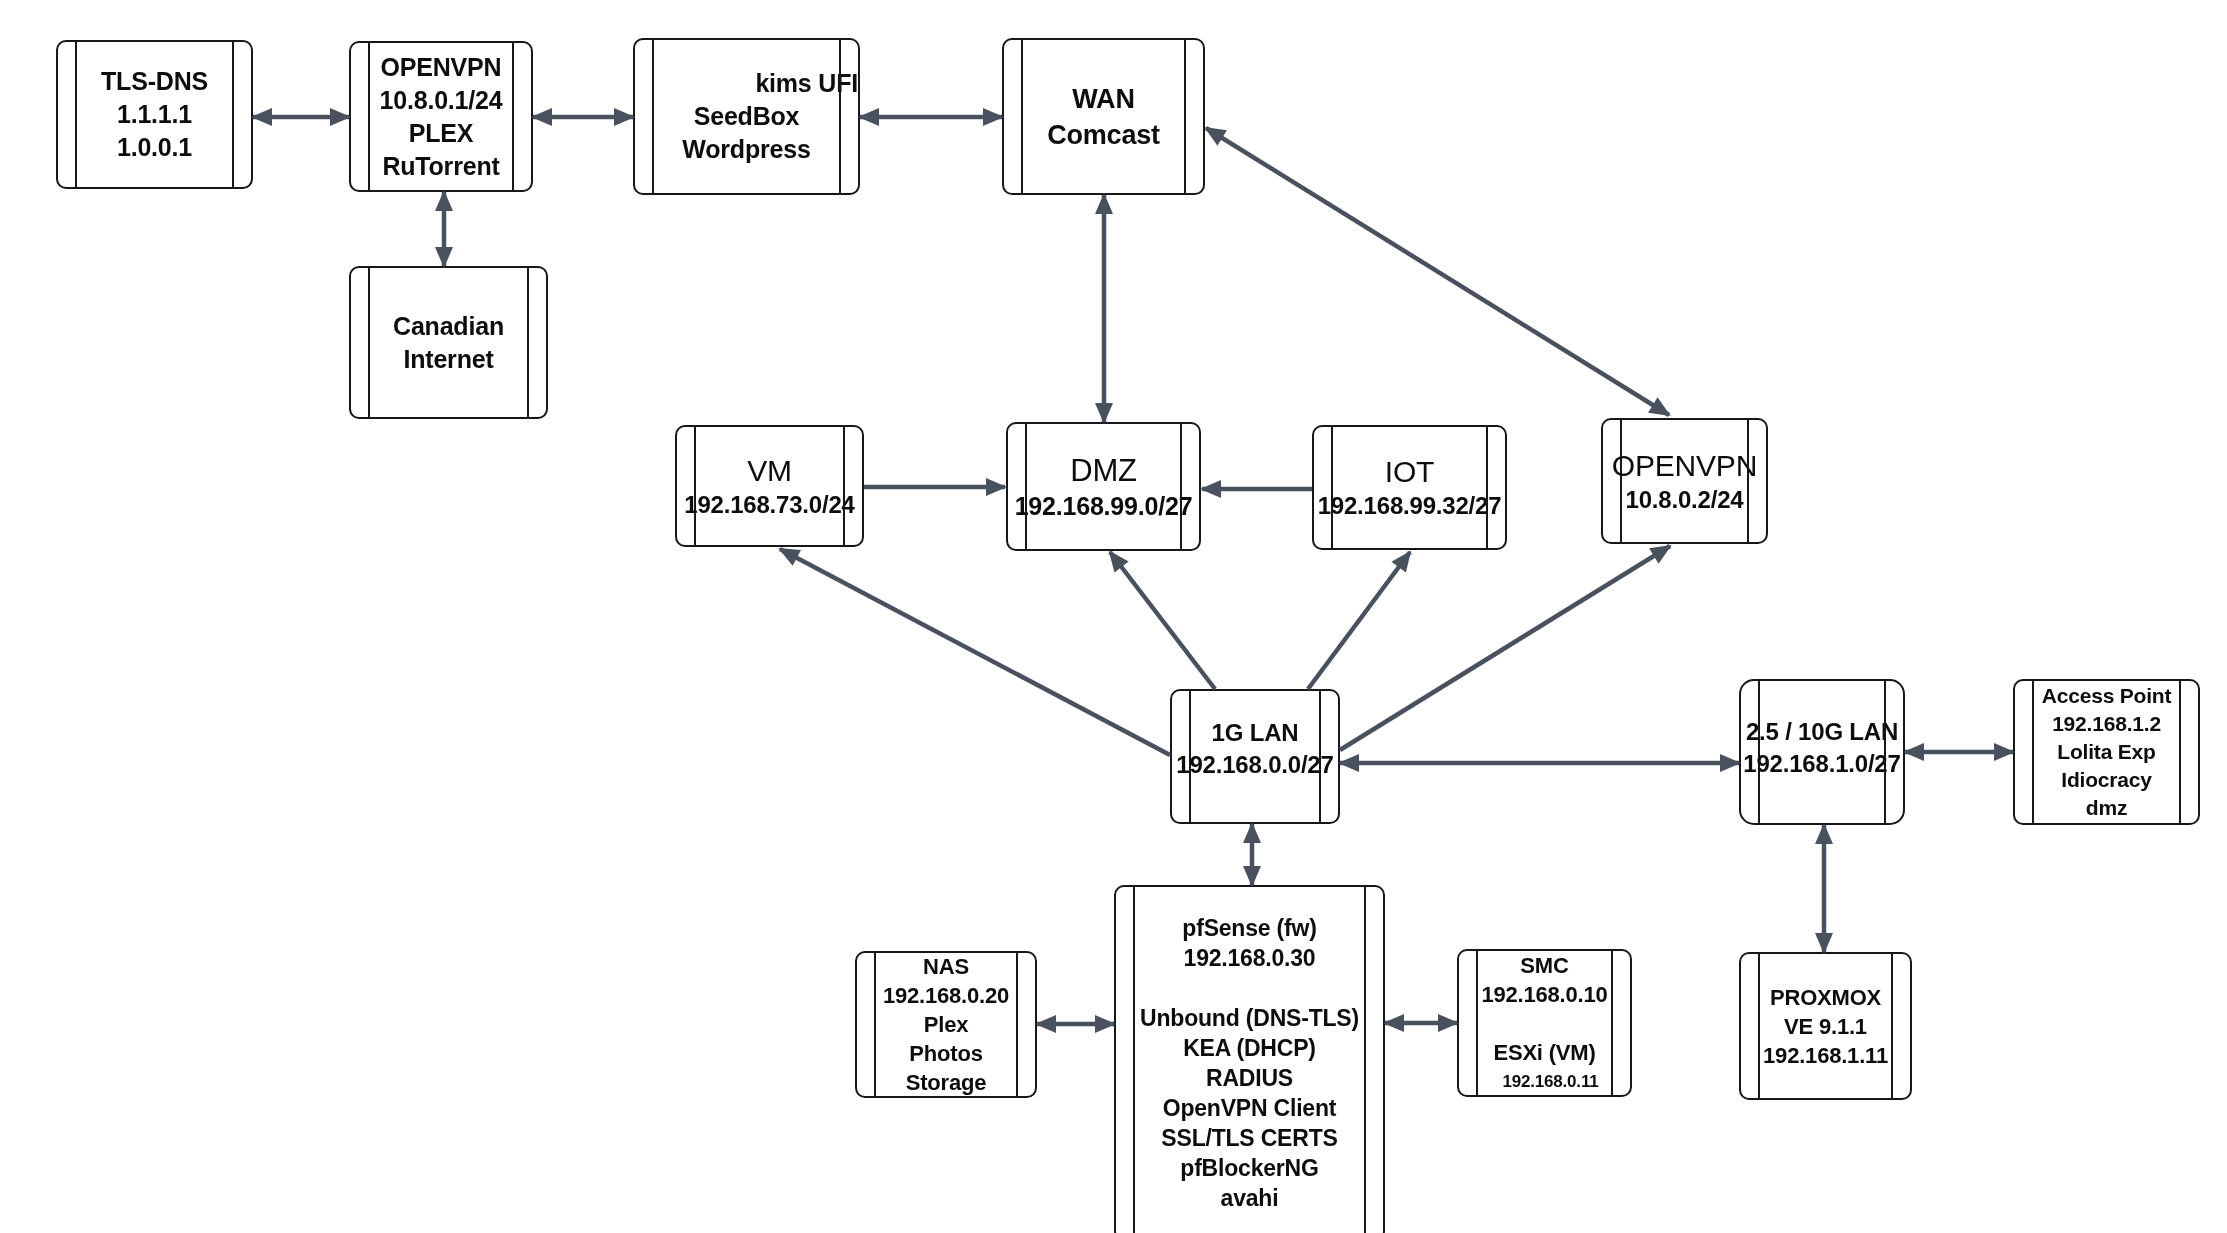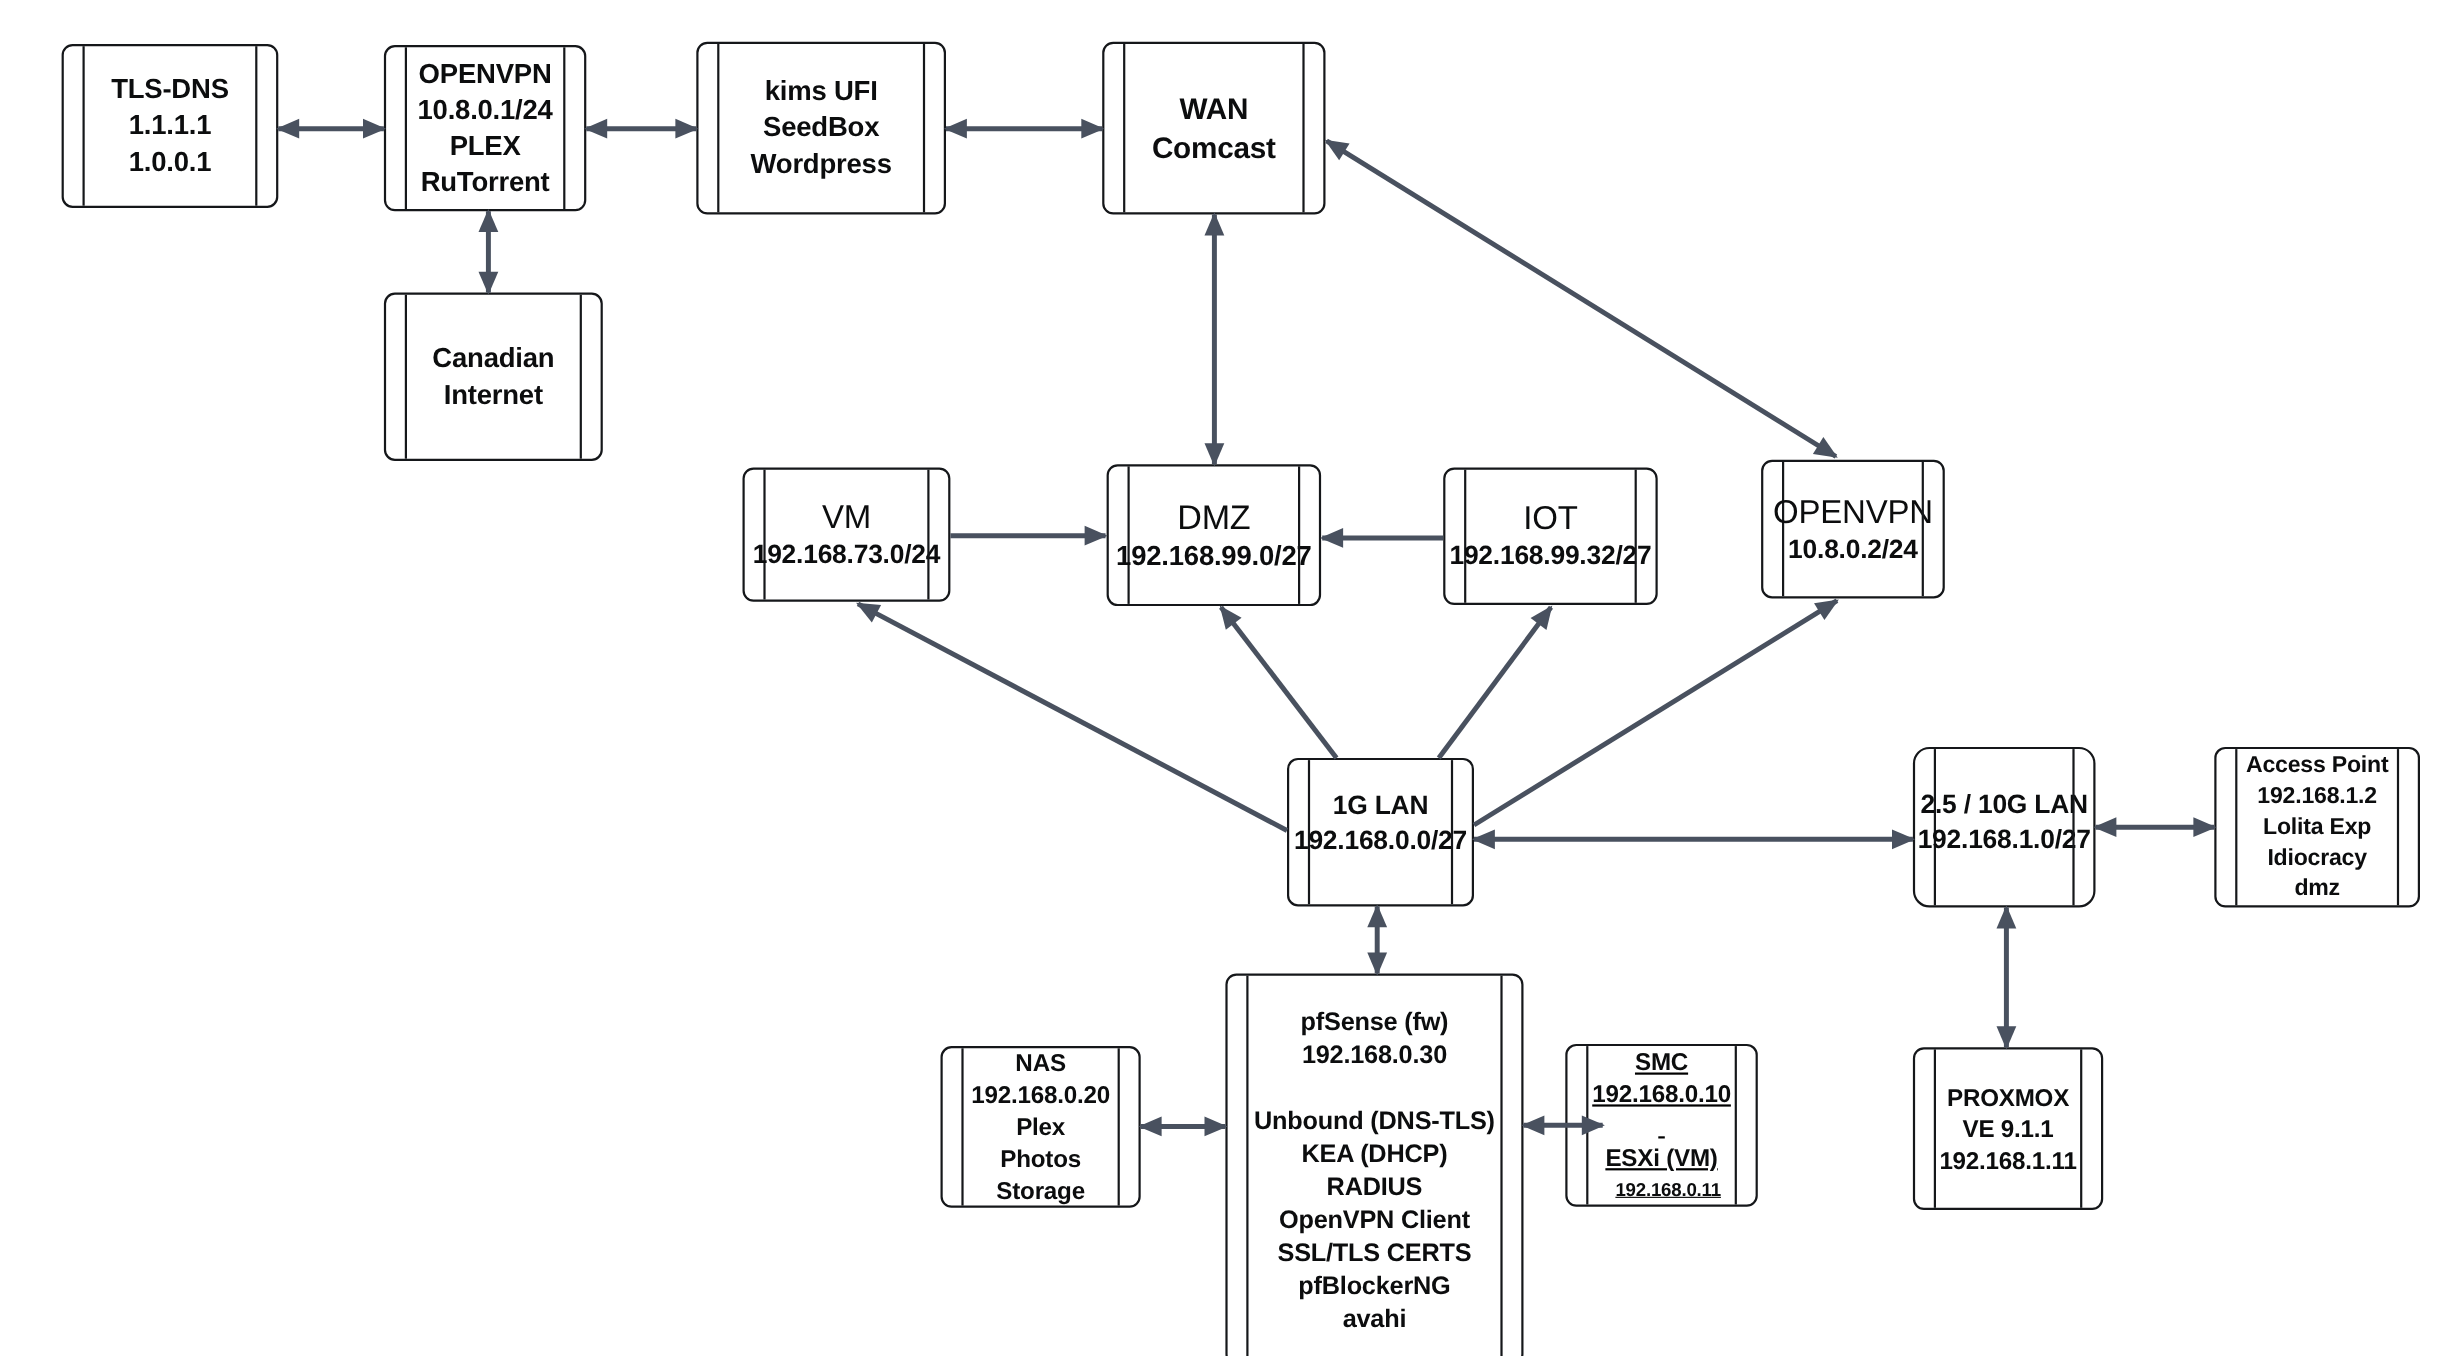--- a/index.html
+++ b/index.html
@@ -57,21 +57,21 @@
       <div class="node" style="left: 337px; top: 41px; width: 184px; height: 151px;">
         <div class="node-inner">
           <span class="line" style="font-size: 25px; line-height: 33px;">OPENVPN</span>
           <span class="line" style="font-size: 25px; line-height: 33px;">10.8.0.1/24</span>
           <span class="line" style="font-size: 25px; line-height: 33px;">PLEX</span>
           <span class="line" style="font-size: 25px; line-height: 33px;">RuTorrent</span>
         </div>
       </div>
       <div class="node" style="left: 621px; top: 38px; width: 227px; height: 157px;">
         <div class="node-inner">
-          <span class="line" style="font-size: 25px; line-height: 33px;">kims UFI</span>
+          <span class="line" style="font-size: 25px; line-height: 33px; text-align: right;">kims UFI</span>
           <span class="line" style="font-size: 25px; line-height: 33px;">SeedBox</span>
           <span class="line" style="font-size: 25px; line-height: 33px;">Wordpress</span>
         </div>
       </div>
       <div class="node" style="left: 990px; top: 38px; width: 203px; height: 157px;">
         <div class="node-inner">
           <span class="line" style="font-size: 27px; line-height: 36px;">WAN</span>
           <span class="line" style="font-size: 27px; line-height: 36px;">Comcast</span>
         </div>
       </div>
@@ -142,21 +142,21 @@
       </div>
       <div class="node" style="left: 843px; top: 951px; width: 182px; height: 147px;">
         <div class="node-inner">
           <span class="line" style="font-size: 22px; line-height: 29px;">NAS</span>
           <span class="line" style="font-size: 22px; line-height: 29px;">192.168.0.20</span>
           <span class="line" style="font-size: 22px; line-height: 29px;">Plex</span>
           <span class="line" style="font-size: 22px; line-height: 29px;">Photos</span>
           <span class="line" style="font-size: 22px; line-height: 29px;">Storage</span>
         </div>
       </div>
-      <div class="node" style="left: 1411px; top: 949px; width: 175px; height: 148px; text-decoration: underline;">
+      <div class="node" style="left: 1445px; top: 949px; width: 175px; height: 148px;">
         <div class="node-inner">
           <span class="line" style="font-size: 22px; line-height: 29px;">SMC</span>
           <span class="line" style="font-size: 22px; line-height: 29px;">192.168.0.10</span>
           <span class="line" style="font-size: 22px; line-height: 29px;">&nbsp;</span>
           <span class="line" style="font-size: 22px; line-height: 29px;">ESXi (VM)</span>
           <span class="line" style="font-size: 17px; line-height: 29px; padding-left: 12px;">192.168.0.11</span>
         </div>
       </div>
       <div class="node" style="left: 1727px; top: 952px; width: 173px; height: 148px;">
         <div class="node-inner">

